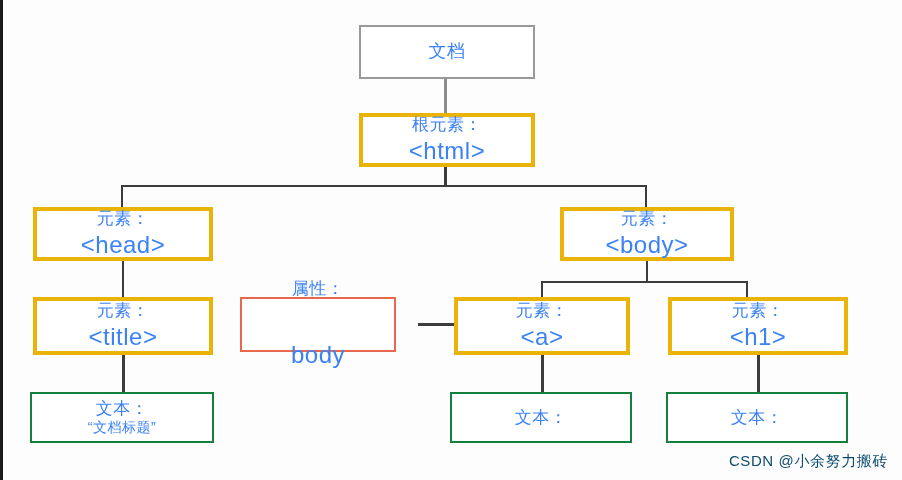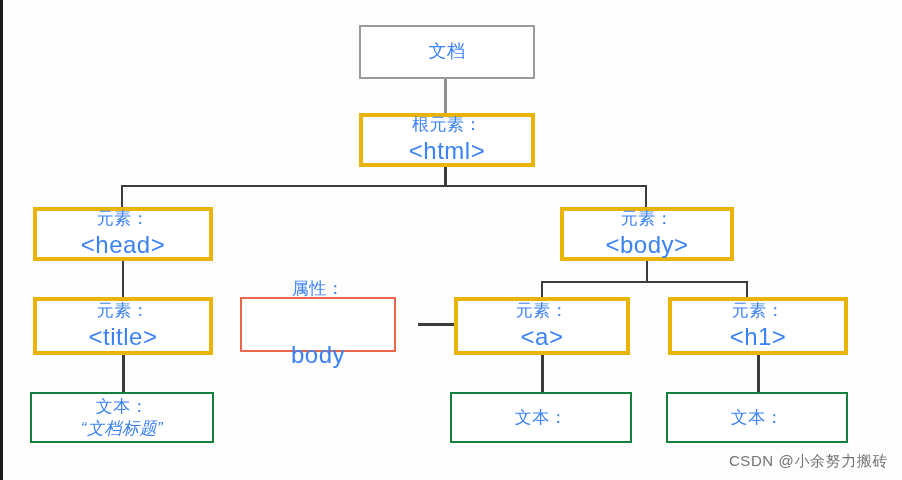--- a/index.html
+++ b/index.html
@@ -65,31 +65,30 @@
   .node.elem {
     border: 4px solid #eab308;
   }
   .node.attr {
     border: 2px solid #e8674d;
   }
   .node.text {
     border: 2px solid #15803d;
   }
   .node.text .l2 {
-    font-size: 17px;
-    font-style: italic;
+    font-size: 14px;
   }
 
   
   .watermark {
     position: absolute;
     right: 14px;
     bottom: 9px;
     font-size: 15px;
-    color: #737373;
+    color: #0c4a6e;
     letter-spacing: 0.6px;
     white-space: nowrap;
     z-index: 8;
   }
 </style>
 </head>
 <body>
 
 <div id="canvas">
 

